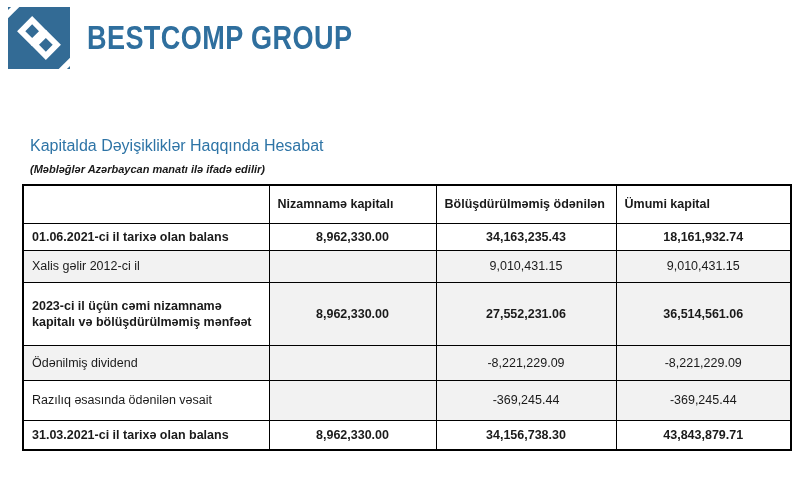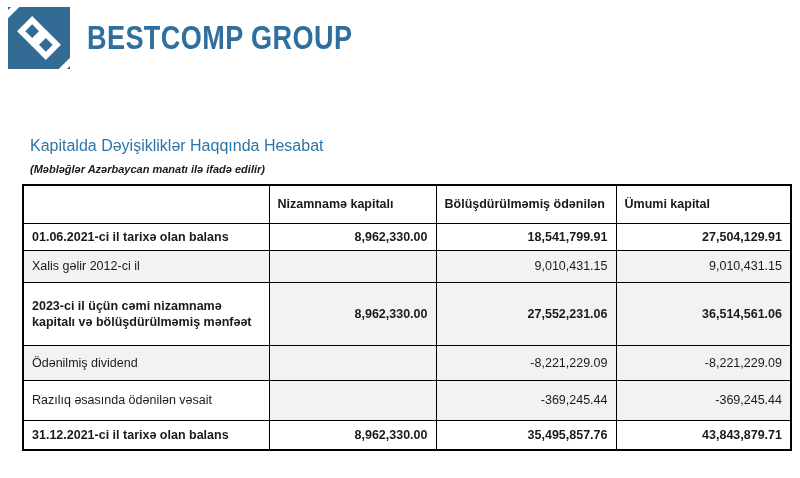--- a/index.html
+++ b/index.html
@@ -39,21 +39,21 @@
   
   table{
     border-collapse:collapse;table-layout:fixed;
     width:768px;margin:7px 0 0 22px;
     border:2px solid var(--border-black,#000);
     font-size:12.5px;line-height:16px;
   }
   th,td{border:1px solid var(--border-black,#000);vertical-align:middle;padding:3px 8px;overflow:hidden;}
   thead tr{height:38px;}
   th{text-align:left;font-weight:700;}
-  td.num{text-align:right;}
+  td.num{text-align:center;}
   td.bold{font-weight:700;}
   .shaded{background:var(--row-shade,#f2f2f2);}
 </style>
 </head>
 <body>
 
 <div class="page">
 
   <header class="brand-row">
     <span class="logo">
@@ -85,22 +85,22 @@
           <th></th>
           <th>Nizamnamə kapitalı</th>
           <th>Bölüşdürülməmiş ödənilən</th>
           <th>Ümumi kapital</th>
         </tr>
       </thead>
     <tbody id="tbl-body">
         <tr style="height: 27px;">
           <td class="bold ">01.06.2021-ci il tarixə olan balans</td>
           <td class="num bold ">8,962,330.00</td>
-          <td class="num bold ">18,541,799.91</td>
-          <td class="num bold ">27,504,129.91</td>
+          <td class="num bold ">34,163,235.43</td>
+          <td class="num bold ">18,161,932.74</td>
         </tr>
         <tr style="height: 32px;">
           <td class="shaded">Xalis gəlir 2012-ci il</td>
           <td class="num shaded"></td>
           <td class="num shaded">9,010,431.15</td>
           <td class="num shaded">9,010,431.15</td>
         </tr>
         <tr style="height: 63px;">
           <td class="bold ">2023-ci il üçün cəmi nizamnamə kapitalı və bölüşdürülməmiş mənfəət</td>
           <td class="num bold shaded">8,962,330.00</td>
@@ -113,21 +113,21 @@
           <td class="num shaded">-8,221,229.09</td>
           <td class="num shaded">-8,221,229.09</td>
         </tr>
         <tr style="height: 40px;">
           <td class="">Razılıq əsasında ödənilən vəsait</td>
           <td class="num shaded"></td>
           <td class="num shaded">-369,245.44</td>
           <td class="num shaded">-369,245.44</td>
         </tr>
         <tr style="height: 30px;">
-          <td class="bold ">31.12.2021-ci il tarixə olan balans</td>
+          <td class="bold ">31.03.2021-ci il tarixə olan balans</td>
           <td class="num bold ">8,962,330.00</td>
-          <td class="num bold ">35,495,857.76</td>
+          <td class="num bold ">34,156,738.30</td>
           <td class="num bold ">43,843,879.71</td>
         </tr>
       </tbody>
   </table>
 
 </div>
 
 </body></html>

